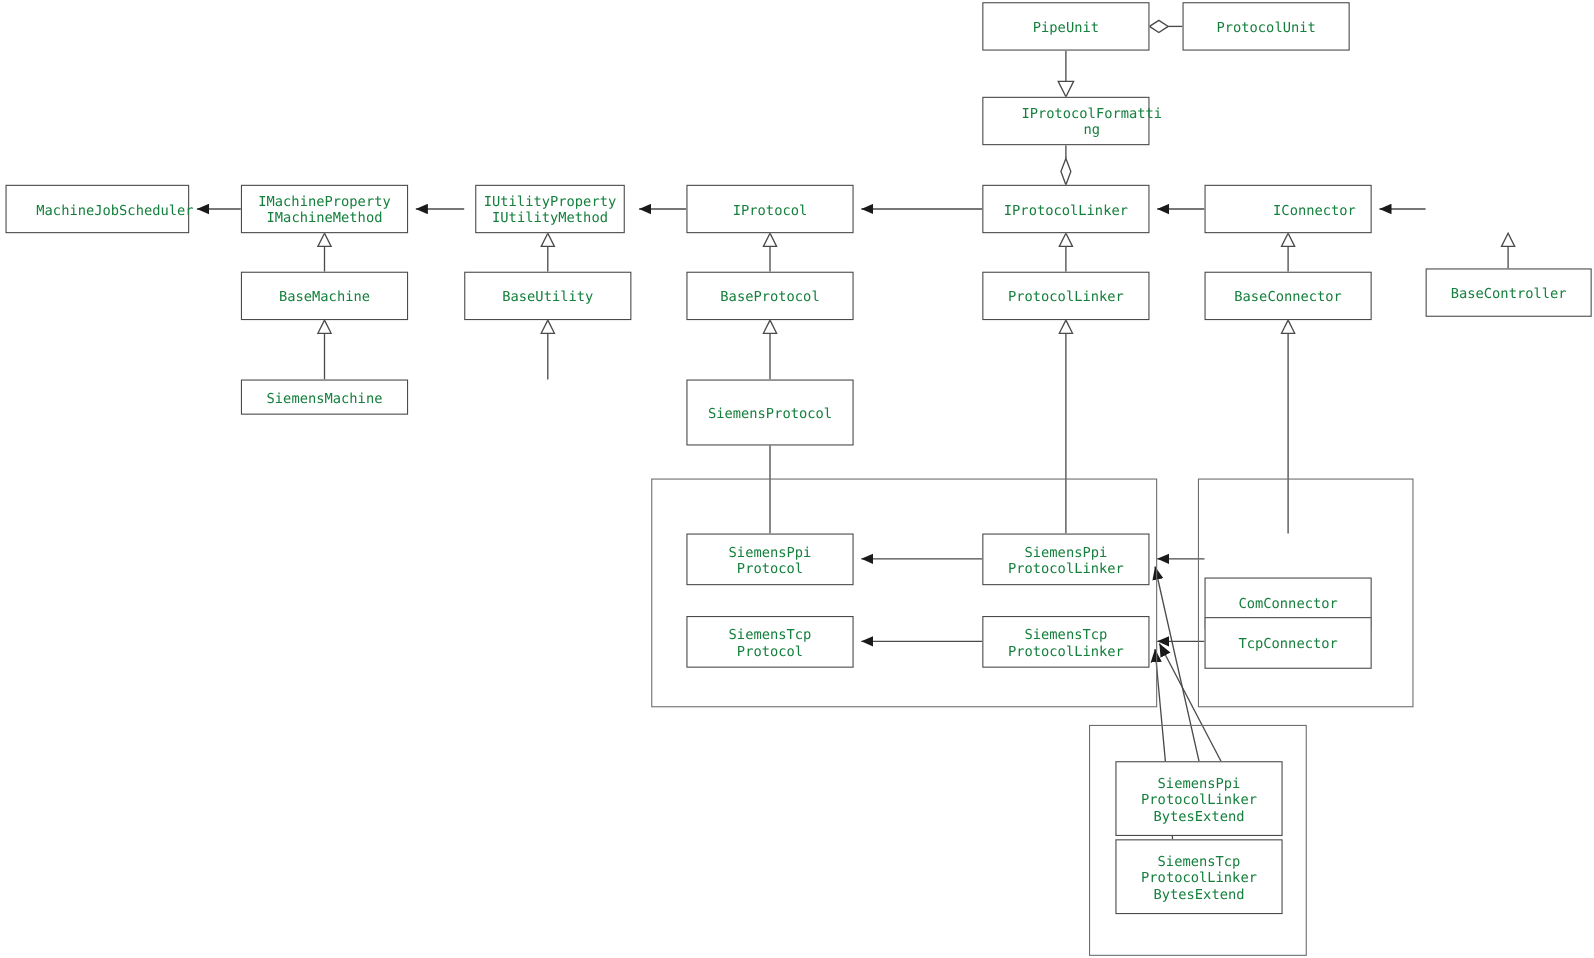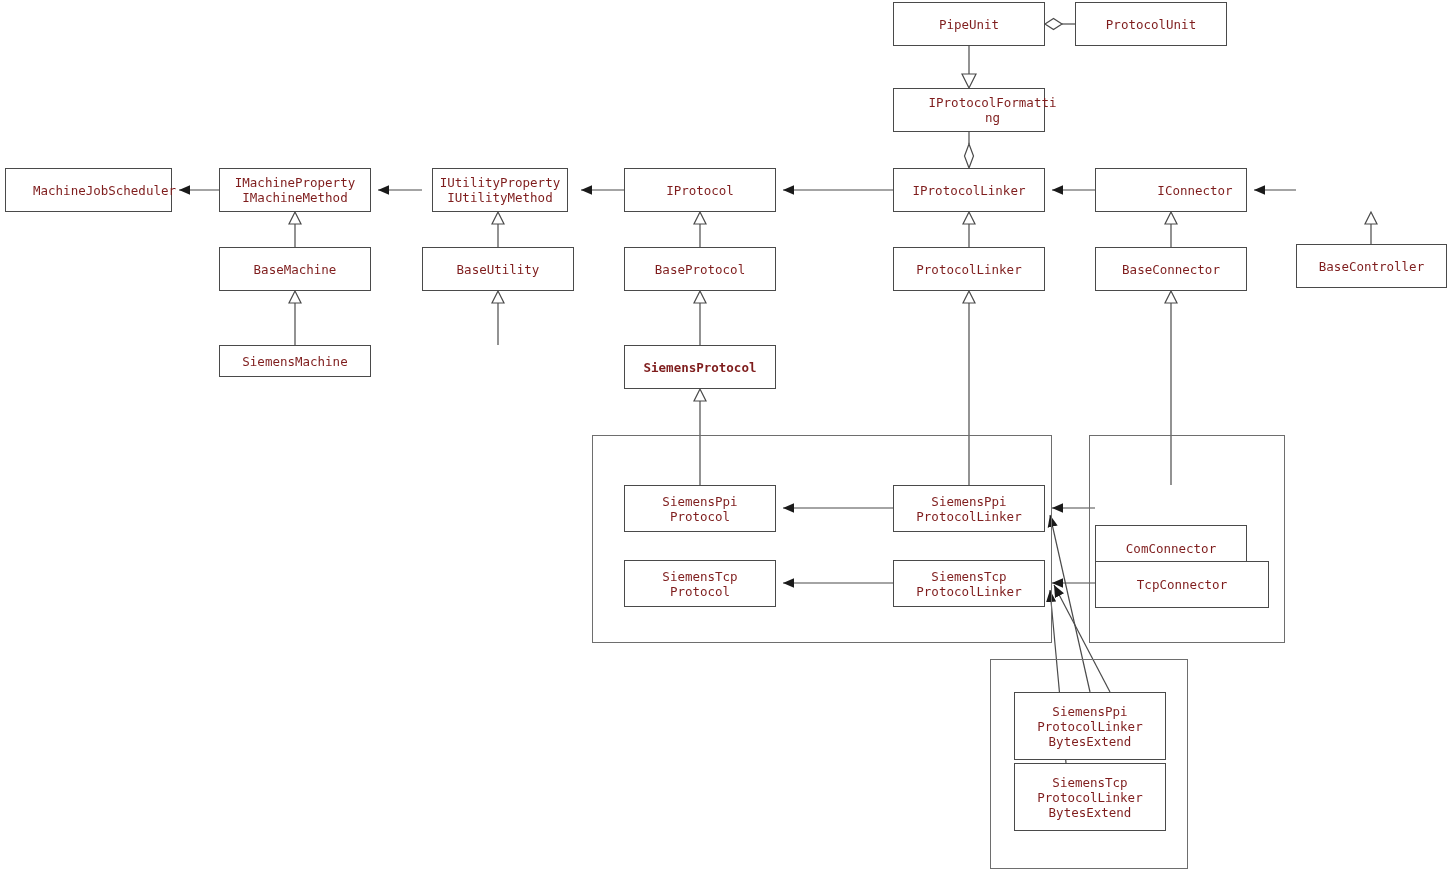--- a/index.html
+++ b/index.html
@@ -11,21 +11,21 @@
     box-sizing:border-box;
     border:1px solid #4a4a4a;
     background:#ffffff;
     display:flex;
     align-items:center;
     justify-content:center;
     text-align:center;
     font-family:"DejaVu Sans Mono","Liberation Mono",monospace;
     font-size:12.5px;
     line-height:15px;
-    color:#7f1d1d;
+    color:#15803d;
     white-space:pre-line;
     letter-spacing:0px;
   }
   .group{
     position:absolute;
     box-sizing:border-box;
     border:1px solid #6e6e6e;
     background:transparent;
   }
 </style>
@@ -138,37 +138,37 @@
 
   <div class="node" style="left:893px; top:247px; width:152px; height:44px;">ProtocolLinker</div>
 
   <div class="node" style="left:1095px; top:247px; width:152px; height:44px;">BaseConnector</div>
 
   <div class="node" style="left:1296px; top:244px; width:151px; height:44px;">BaseController</div>
 
   <div class="node" style="left:219px; top:345px; width:152px; height:32px;">SiemensMachine</div>
 
 
-  <div class="node" style="left:624px; top:345px; width:152px; height:44px;font-weight:bold;">SiemensProtocol</div>
+  <div class="node" style="left:624px; top:345px; width:152px; height:60px;">SiemensProtocol</div>
 
   <div class="node" style="left:624px; top:485px; width:152px; height:47px;">SiemensPpi
 Protocol</div>
 
   <div class="node" style="left:893px; top:485px; width:152px; height:47px;">SiemensPpi
 ProtocolLinker</div>
 
   <div class="node" style="left:1095px; top:485px; width:152px; height:47px;margin-top:40px;">ComConnector</div>
 
   <div class="node" style="left:624px; top:560px; width:152px; height:47px;">SiemensTcp
 Protocol</div>
 
   <div class="node" style="left:893px; top:560px; width:152px; height:47px;">SiemensTcp
 ProtocolLinker</div>
 
-  <div class="node" style="left:1095px; top:561px; width:174px; height:47px;">TcpConnector</div>
+  <div class="node" style="left:1095px; top:561px; width:152px; height:47px;">TcpConnector</div>
 
   <div class="node" style="left:1014px; top:692px; width:152px; height:68px;">SiemensPpi
 ProtocolLinker
 BytesExtend</div>
 
   <div class="node" style="left:1014px; top:763px; width:152px; height:68px;">SiemensTcp
 ProtocolLinker
 BytesExtend</div>
 
 </div>

